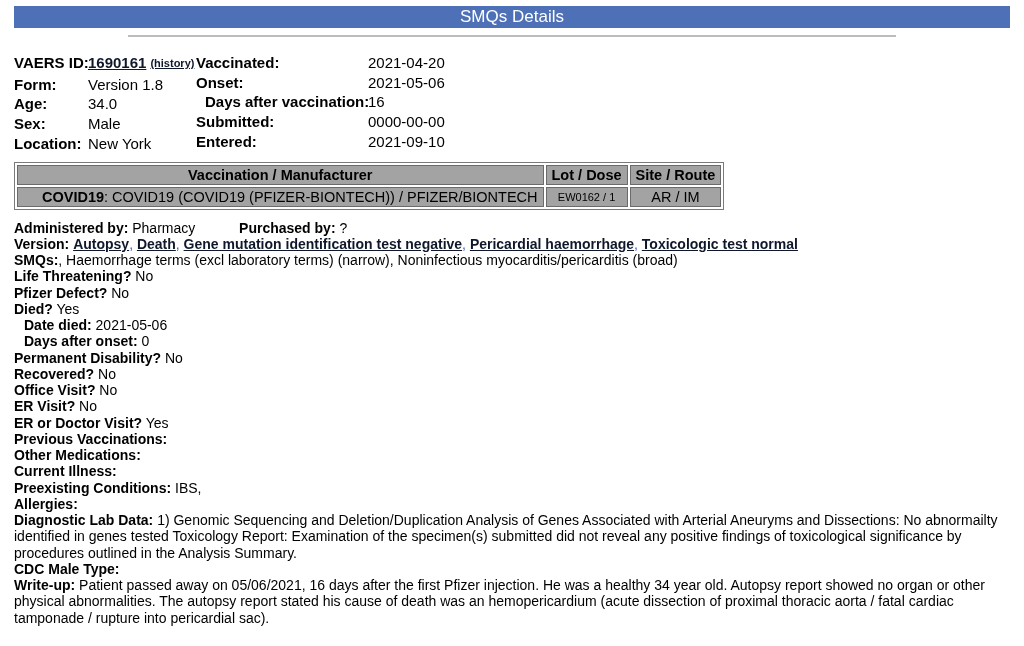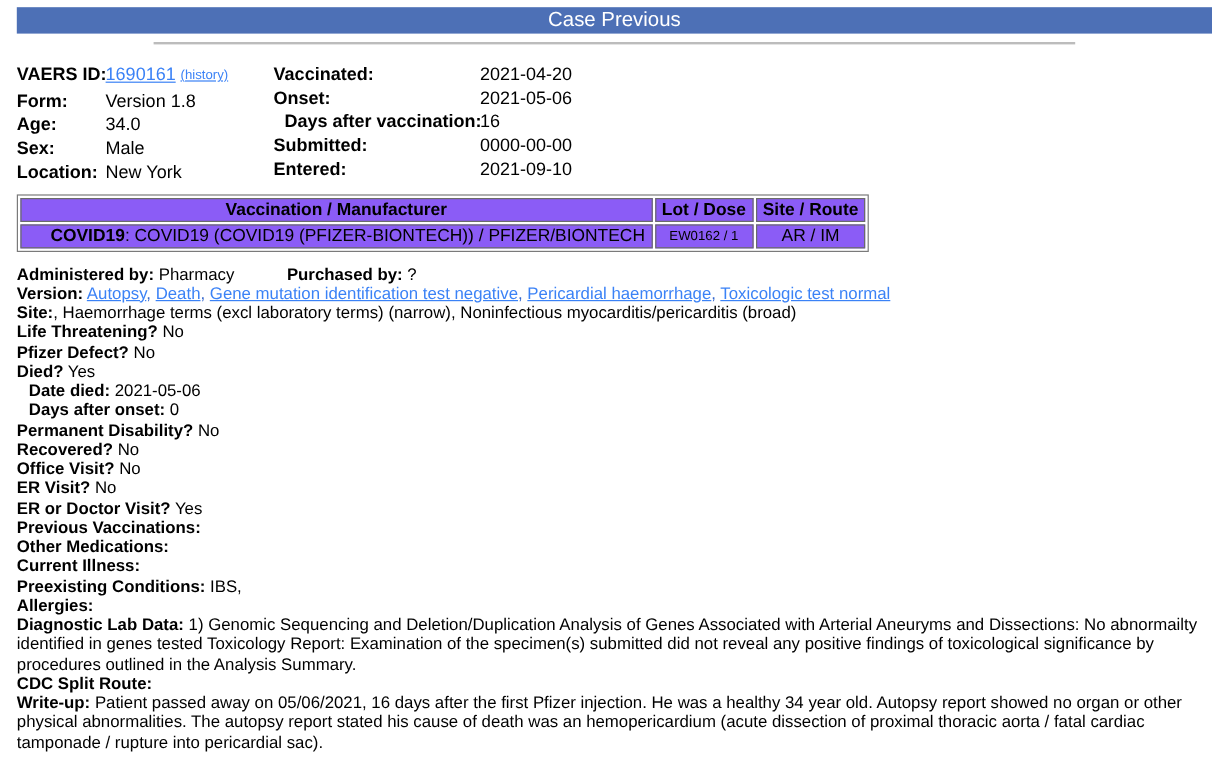--- a/index.html
+++ b/index.html
@@ -23,62 +23,61 @@
     border:none;
     border-top:2px solid #bcbcbc;
   }
   .page { padding:0 14px; }
   
   .info-section {
     margin-top:16px;
     display:flex;
     font-size:15px;
     line-height:19.7px;
-    gap:32px;
   }
   .info-col-left { width:182px; flex:0 0 182px; }
   .info-col-right { flex:1; }
   .info-row { display:flex; white-space:nowrap; }
   .info-row .lbl { font-weight:bold; }
   .info-col-left .lbl { width:74px; flex:0 0 74px; }
   .info-col-right .lbl { width:172px; flex:0 0 172px; }
   .info-col-right .info-row.indent .lbl { padding-left:9px; }
-  a.lnk { color:#3b82f6; text-decoration:underline; font-weight:normal; cursor:pointer; }
+  a.lnk { color:#0f172a; text-decoration:underline; font-weight:bold; cursor:pointer; }
   a.hist { font-size:11px; margin-left:4px; position:relative; top:-1px; }
   
   table.vax {
     margin-top:8px;
     border-collapse:separate;
     border-spacing:2px;
     border:1px solid #7a7a7a;
     font-size:14.5px;
   }
   table.vax th, table.vax td {
     border:1px solid #6b6b6b;
     padding:1px 5px;
-    background:#8b5cf6;
+    background:#a3a3a3;
   }
   table.vax th { font-weight:bold; text-align:center; white-space:nowrap; }
   table.vax td.vname { width:482px; text-align:left; white-space:nowrap;padding-left:24px; }
   table.vax td.lot { width:72px; text-align:center; font-size:11px; white-space:nowrap; }
   table.vax td.site { width:78px; text-align:center; white-space:nowrap;margin-top:40px; }
   
   .line { font-size:14px; line-height:16.25px; }
   .line .lbl { font-weight:bold; }
   .line.indent { padding-left:10px; }
   .admin-line { margin-top:10px; }
   .gap { display:inline-block; width:36px; }
   .sym-sep { color:#3366cc; }
   .para { max-width:1000px; }
 </style>
 </head>
 <body>
 
 <div class="title-bar" style="background: rgb(77, 112, 182);">
-  <span>Case Previous</span>
+  <span>SMQs Details</span>
 </div>
 <hr class="title-rule">
 
 <div class="page">
 
   <div class="info-section">
     <div class="info-col-left" id="info-left">
         <div class="info-row">
           <span class="lbl">VAERS ID:</span>
           <span><a class="lnk">1690161</a><a class="lnk hist">(history)</a></span>
@@ -148,37 +147,37 @@
     <span class="lbl">Purchased by:</span>
     <span>?</span>
   </div>
 
   <div class="line" id="symptoms-line">
     <span class="lbl">Version:</span>
     <span id="symptoms-links"><a class="lnk">Autopsy</a><span class="sym-sep">, </span><a class="lnk">Death</a><span class="sym-sep">, </span><a class="lnk">Gene mutation identification test negative</a><span class="sym-sep">, </span><a class="lnk">Pericardial haemorrhage</a><span class="sym-sep">, </span><a class="lnk">Toxicologic test normal</a></span>
   </div>
 
   <div class="line">
-    <span class="lbl">Site:</span><span>, Haemorrhage terms (excl laboratory terms) (narrow), Noninfectious myocarditis/pericarditis (broad)</span>
+    <span class="lbl">SMQs:</span><span>, Haemorrhage terms (excl laboratory terms) (narrow), Noninfectious myocarditis/pericarditis (broad)</span>
   </div>
 
   <div id="details">
       <div class="line"><span class="lbl">Life Threatening?</span> No</div>
       <div class="line"><span class="lbl">Pfizer Defect?</span> No</div>
       <div class="line"><span class="lbl">Died?</span> Yes</div>
       <div class="line indent"><span class="lbl">Date died:</span> 2021-05-06</div>
       <div class="line indent"><span class="lbl">Days after onset:</span> 0</div>
       <div class="line"><span class="lbl">Permanent Disability?</span> No</div>
       <div class="line"><span class="lbl">Recovered?</span> No</div>
       <div class="line"><span class="lbl">Office Visit?</span> No</div>
       <div class="line"><span class="lbl">ER Visit?</span> No</div>
       <div class="line"><span class="lbl">ER or Doctor Visit?</span> Yes</div>
       <div class="line"><span class="lbl">Previous Vaccinations:</span></div>
       <div class="line"><span class="lbl">Other Medications:</span></div>
       <div class="line"><span class="lbl">Current Illness:</span></div>
       <div class="line"><span class="lbl">Preexisting Conditions:</span> IBS,</div>
       <div class="line"><span class="lbl">Allergies:</span></div>
       <div class="line para"><span class="lbl">Diagnostic Lab Data:</span> 1) Genomic Sequencing and Deletion/Duplication Analysis of Genes Associated with Arterial Aneuryms and Dissections: No abnormailty identified in genes tested Toxicology Report: Examination of the specimen(s) submitted did not reveal any positive findings of toxicological significance by procedures outlined in the Analysis Summary.</div>
-      <div class="line"><span class="lbl">CDC Split Route:</span></div>
+      <div class="line"><span class="lbl">CDC Male Type:</span></div>
       <div class="line para"><span class="lbl">Write-up:</span> Patient passed away on 05/06/2021, 16 days after the first Pfizer injection. He was a healthy 34 year old. Autopsy report showed no organ or other physical abnormalities. The autopsy report stated his cause of death was an hemopericardium (acute dissection of proximal thoracic aorta / fatal cardiac tamponade / rupture into pericardial sac).</div>
     </div>
 
 </div>
 
 </body></html>

